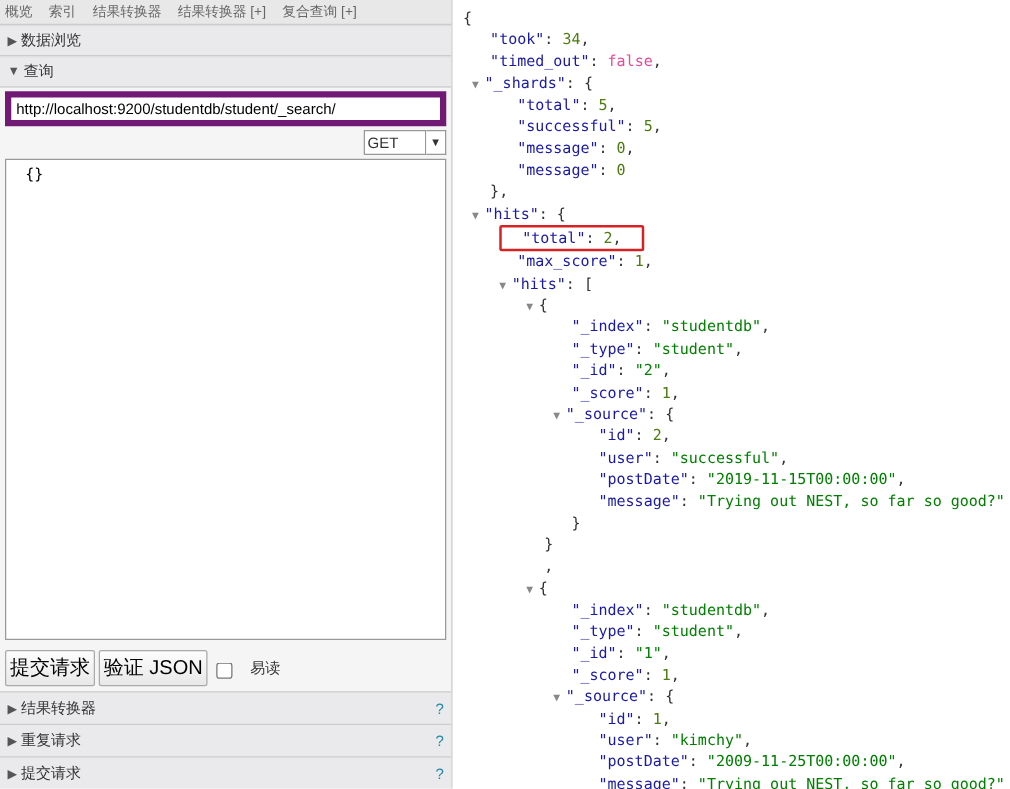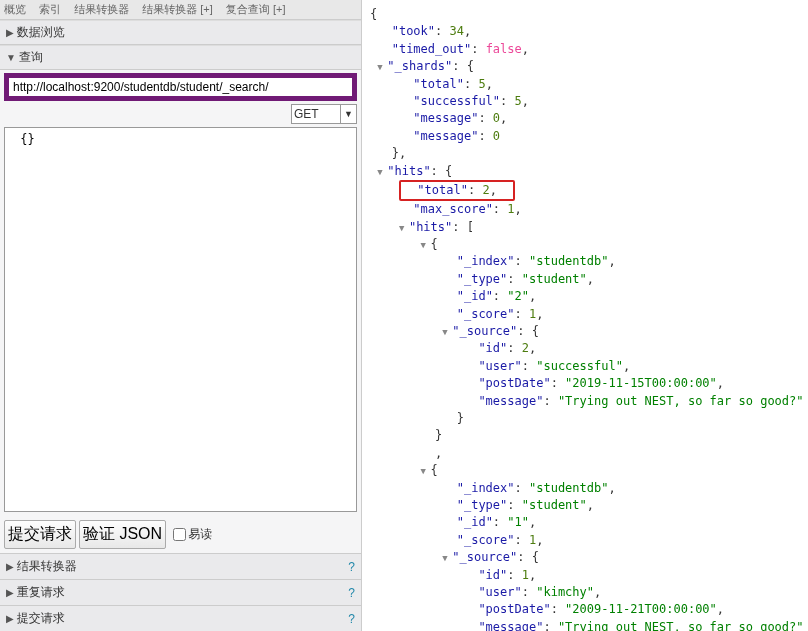--- a/index.html
+++ b/index.html
@@ -11,21 +11,21 @@
 .section-header { background: #eaeaec; padding: 3px 6px; border-bottom: 1px solid #ccc; border-top: 1px solid #ddd; display: flex; align-items: center; cursor: pointer; }
 .section-header .tri { color: #555; margin-right: 3px; font-size: 10px; }
 .url-input { width: calc(100% - 8px); margin: 3px 4px; padding: 2px 4px; font-size: 12px; border: 5px solid #701a75; background: #fff; }
 .method-row { display: flex; justify-content: flex-end; padding: 0 4px 3px 4px; }
 .method-select { width: 50px; height: 20px; font-size: 12px; border: 1px solid #999; padding: 0 2px; background: #fff; display: flex; align-items: center; justify-content: space-between; }
 .method-arrow { width: 16px; height: 20px; border: 1px solid #999; border-left: none; display: flex; align-items: center; justify-content: center; background: #fff; font-size: 9px; }
 .body-textarea { flex: 1; margin: 0 4px 4px 4px; border: 1px solid #999; background: #fff; padding: 4px 8px; font-family: monospace; font-size: 12px; resize: none; outline: none; }
 .body-wrapper { display: flex; flex-direction: column; flex: 1; min-height: 0; }
 .button-row { padding: 4px; display: flex; align-items: center; gap: 3px; }
 .btn { background: linear-gradient(to bottom,#fdfdfd,#e8e8e8); border: 1px solid #aaa; padding: 3px 3px; font-size: 16px; cursor: pointer; border-radius: 2px; }
-.checkbox-label { margin-left: 4px; display: flex; align-items: center; gap: 2px; font-size: 12px; }
+.checkbox-label { margin-left: 4px; display: flex; align-items: flex-end; gap: 14px; font-size: 12px; }
 .coll-section { background: #eaeaec; padding: 4px 6px; border-top: 1px solid #ccc; display: flex; align-items: center; justify-content: space-between; cursor: pointer; }
 .coll-section .left { display: flex; align-items: center; }
 .coll-section .tri { color: #555; margin-right: 3px; font-size: 10px; }
 .help-link { color: #28a; font-size: 12px; }
 .right-panel { flex: 1; background: #fff; padding: 6px 8px; font-family: Consolas, monospace; font-size: 12px; line-height: 1.45; overflow: auto; }
 .json-line { white-space: pre; }
 .k { color: #1a1aa6; }
 .s { color: #008000; }
 .n { color: #4d7c0f; }
 .p { color: #333; }
@@ -129,17 +129,17 @@
 <div class="json-line">         <span class="p">}</span></div>
 <div class="json-line">         <span class="p">,</span></div>
 <div class="json-line">       <span class="toggle">▼</span><span class="p">{</span></div>
 <div class="json-line">            <span class="k">"<span>_index</span>"</span><span class="p">: </span><span class="s">"<span>studentdb</span>"</span><span class="p">,</span></div>
 <div class="json-line">            <span class="k">"<span>_type</span>"</span><span class="p">: </span><span class="s">"<span>student</span>"</span><span class="p">,</span></div>
 <div class="json-line">            <span class="k">"<span>_id</span>"</span><span class="p">: </span><span class="s">"<span>1</span>"</span><span class="p">,</span></div>
 <div class="json-line">            <span class="k">"<span>_score</span>"</span><span class="p">: </span><span class="n">1</span><span class="p">,</span></div>
 <div class="json-line">          <span class="toggle">▼</span><span class="k">"<span>_source</span>"</span><span class="p">: {</span></div>
 <div class="json-line">               <span class="k">"<span>id</span>"</span><span class="p">: </span><span class="n">1</span><span class="p">,</span></div>
 <div class="json-line">               <span class="k">"<span>user</span>"</span><span class="p">: </span><span class="s">"<span>kimchy</span>"</span><span class="p">,</span></div>
-<div class="json-line">               <span class="k">"<span>postDate</span>"</span><span class="p">: </span><span class="s">"<span>2009-11-21T00:00:00</span>"</span><span class="p">,</span></div>
+<div class="json-line">               <span class="k">"<span>postDate</span>"</span><span class="p">: </span><span class="s">"<span>2009-11-25T00:00:00</span>"</span><span class="p">,</span></div>
 <div class="json-line">               <span class="k">"<span>message</span>"</span><span class="p">: </span><span class="s">"<span>Trying out NEST, so far so good?</span>"</span></div>
 
   </div>
 </div>
 
 </body></html>

